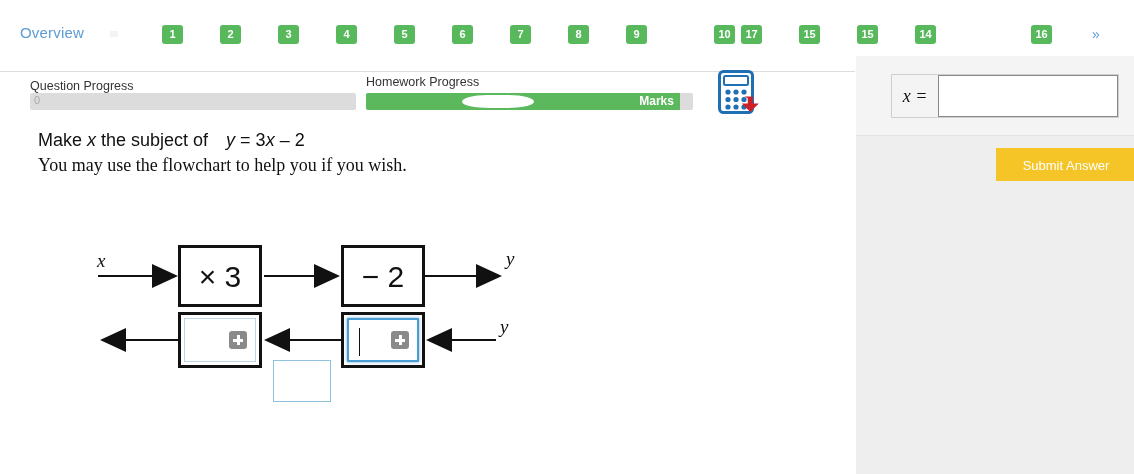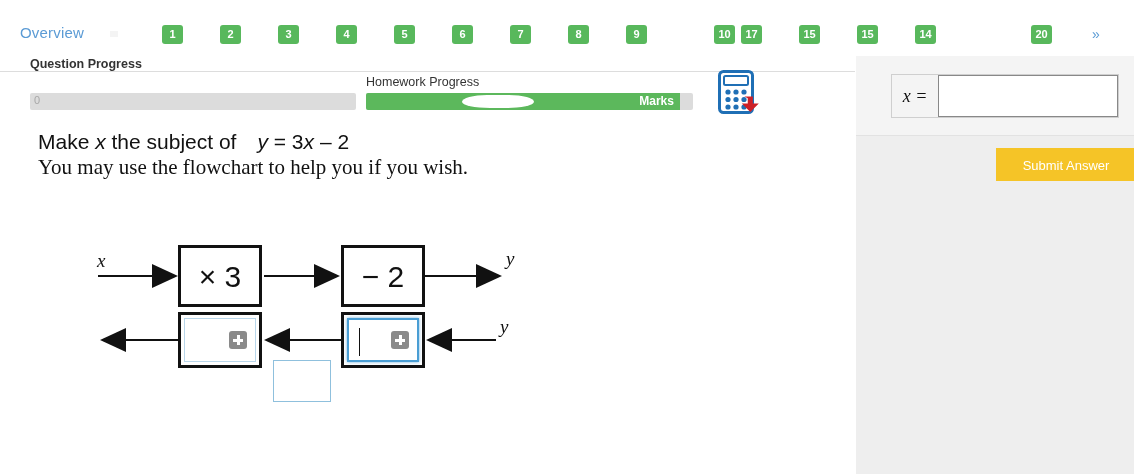--- a/index.html
+++ b/index.html
@@ -130,21 +130,21 @@
     left: 718px;
     top: 70px;
     width: 44px;
     height: 46px;
   }
 
   
   .qtext {
     position: absolute;
     left: 38px;
-    font-size: 21px;
+    font-size: 18px;
     color: #111111;
     white-space: nowrap;
   }
   .qtext .it { font-style: italic; }
 
   
   .flow { position: absolute; left: 0; top: 0; width: 600px; height: 420px; }
   .fbox {
     position: absolute;
     border: 3px solid #111111;
@@ -300,25 +300,25 @@
   <div class="tab-num" style="left:510px">7</div>
   <div class="tab-num" style="left:568px">8</div>
   <div class="tab-num" style="left:626px">9</div>
   <div class="tab-num" style="left:714px">10</div>
   <div class="tab-num" style="left:741px">17</div>
   <div class="tab-num" style="left:799px">15</div>
   <div class="tab-num" style="left:857px">15</div>
   <div class="tab-num" style="left:915px">14</div>
 
 
-  <div class="tab-num" style="left:1031px">20</div>
+  <div class="tab-num" style="left:1031px">16</div>
   <a class="tab-next" style="left:1092px" href="#">»</a>
 </div>
 
-<div class="prog-label" style="left:30px; top:57px;font-weight:bold;">Question Progress</div>
+<div class="prog-label" style="left:30px; top:79px;">Question Progress</div>
 <div class="prog-track" style="left:30px; top:93px; width:326px;">
   <div class="prog-text-q">0</div>
 </div>
 
 <div class="prog-label" style="left:366px; top:75px;">Homework Progress</div>
 <div class="prog-track" style="left:366px; top:93px; width:327px;">
   <div class="prog-fill" id="hw-fill" style="width: 96%;">
     <div class="prog-text-hw">Marks</div>
     <div class="prog-redact"></div>
   </div>

